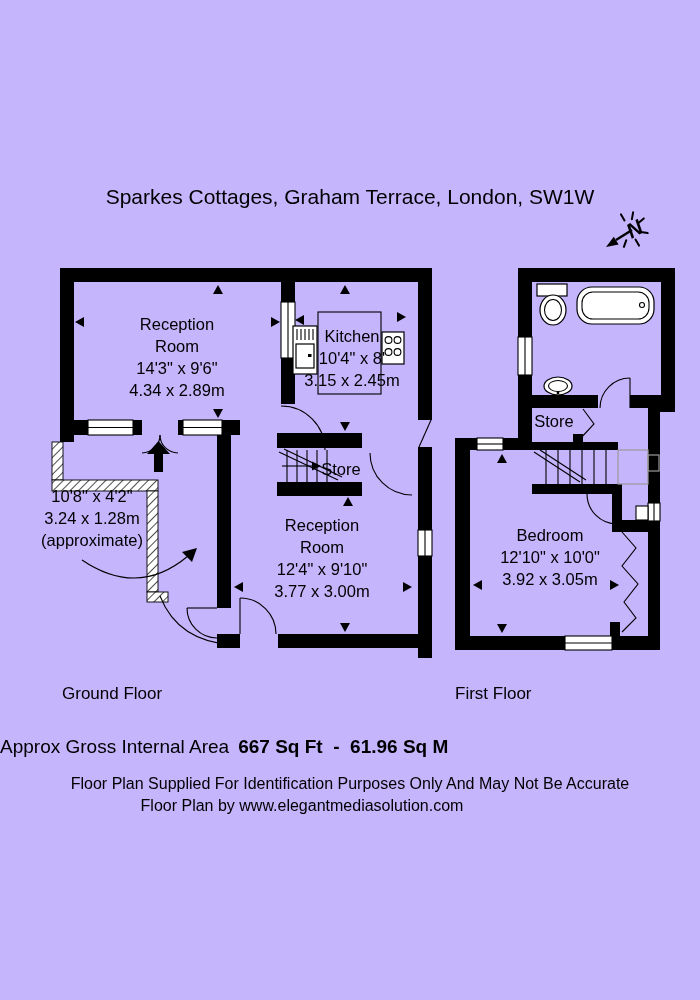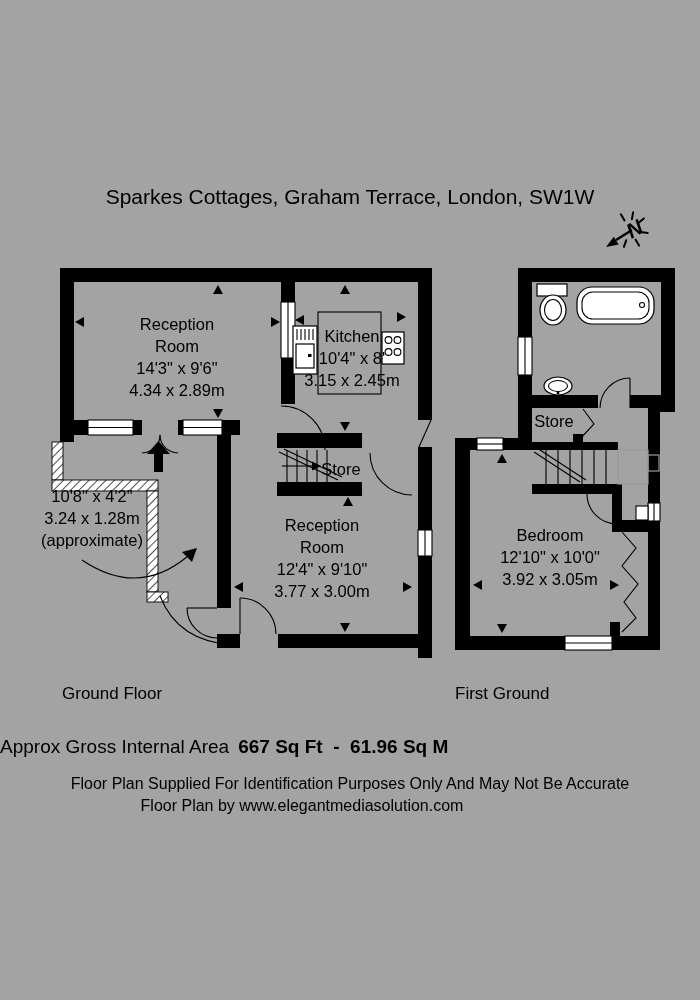--- a/index.html
+++ b/index.html
@@ -1,17 +1,17 @@
 <!DOCTYPE html>
 <html><head>
 <meta charset="utf-8">
 <style>
   html,body{margin:0;padding:0;background:#fff;}
   body{width:700px;height:1000px;font-family:"Liberation Sans",sans-serif;color:#000;}
-  .page{position:relative;width:700px;height:1000px;background:#a3a3a3;overflow:hidden;}
+  .page{position:relative;width:700px;height:1000px;background:#c4b5fd;overflow:hidden;}
   .title{position:absolute;top:185px;left:0;width:700px;text-align:center;font-size:21px;letter-spacing:0;}
   .floor-label{position:absolute;font-size:17px;text-align:left;}
   .gf-label{top:684px;left:62px;width:350px;}
   .ff-label{top:684px;left:455px;width:215px;}
   .footer1{position:absolute;top:736px;left:0;width:700px;text-align:left;font-size:19px;}
   .footer1 .bold{font-weight:bold;margin-left:9px;white-space:pre;}
   .footer2{position:absolute;top:775px;left:0;width:700px;text-align:center;font-size:16px;}
   .footer3{position:absolute;top:797px;left:0;width:604px;text-align:center;font-size:16px;}
   svg{position:absolute;top:0;left:0;}
   svg text{font-family:"Liberation Sans",sans-serif;font-size:16.5px;fill:#000;}
@@ -289,21 +289,21 @@
       <line x1="7.5" y1="9.5" x2="11" y2="15.6"></line>
       <line x1="-1.8" y1="10.3" x2="-4.1" y2="16.9"></line>
     </g>
     <line x1="4" y1="0" x2="-12" y2="10" stroke="#000" stroke-width="2.5"></line>
     <polygon class="tick" points="-22,17 -14.2,6.8 -9.4,14.4"></polygon>
     <text x="-1" y="8" transform="rotate(-30 3 0)" style="font-size:21px;font-weight:bold;font-style:italic">N</text>
   </g>
 </svg>
 
 <div class="floor-label gf-label">Ground Floor</div>
-<div class="floor-label ff-label">First Ground</div>
+<div class="floor-label ff-label">First Floor</div>
 
 <div class="footer1">
   <span>Approx Gross Internal Area</span><span class="bold">667 Sq Ft  -  61.96 Sq M</span>
 </div>
 <div class="footer2">Floor Plan Supplied For Identification Purposes Only And May Not Be Accurate</div>
 <div class="footer3">Floor Plan by www.elegantmediasolution.com</div>
 
 </div>
 
 </body></html>

